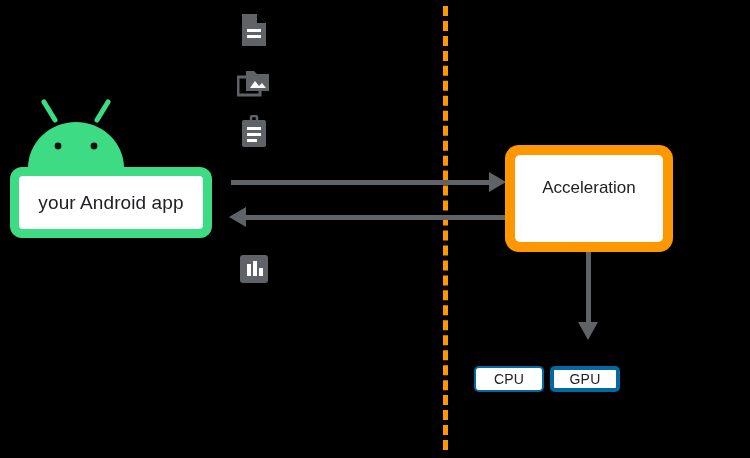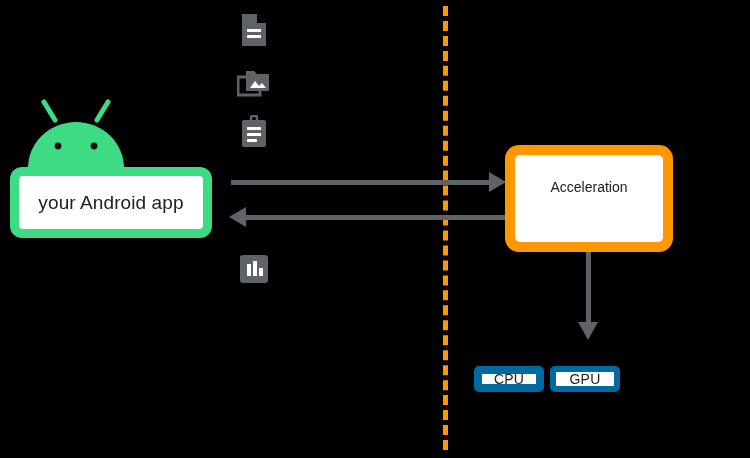--- a/index.html
+++ b/index.html
@@ -93,21 +93,21 @@
     height: 100%;
     background: #ffffff;
     border-radius: 5px;
     display: flex;
     align-items: center;
     justify-content: center;
     text-align: center;
   }
   #service-box .inner span {
     color: #202124;
-    font-size: 14px;
+    font-size: 17px;
     line-height: 23px;
     display: block;
   }
 
   
   .arrow-line {
     position: absolute;
     background: #5f6368;
   }
   .arrow-head {
@@ -147,25 +147,25 @@
     align-items: center;
     justify-content: center;
   }
   .chip span {
     color: #202124;
     font-size: 14px;
     letter-spacing: 0.2px;
   }
   #chip-cpu {
     left: 474px; top: 366px; width: 70px; height: 26px;
-    border: 8px solid #0369a1;
+    border: 2px solid #0369a1;
   }
   #chip-gpu {
     left: 550px; top: 366px; width: 70px; height: 26px;
-    border: 6px solid #0369a1;
+    border: 4px solid #0369a1;
   }
 </style>
 </head>
 <body>
 
 <div id="canvas">
 
   <div id="android-logo">
     <svg width="108" height="72" viewBox="0 0 108 72" xmlns="http://www.w3.org/2000/svg">
       <line x1="22" y1="4" x2="33" y2="22" stroke="#3ddc84" stroke-width="5" stroke-linecap="round"></line>

